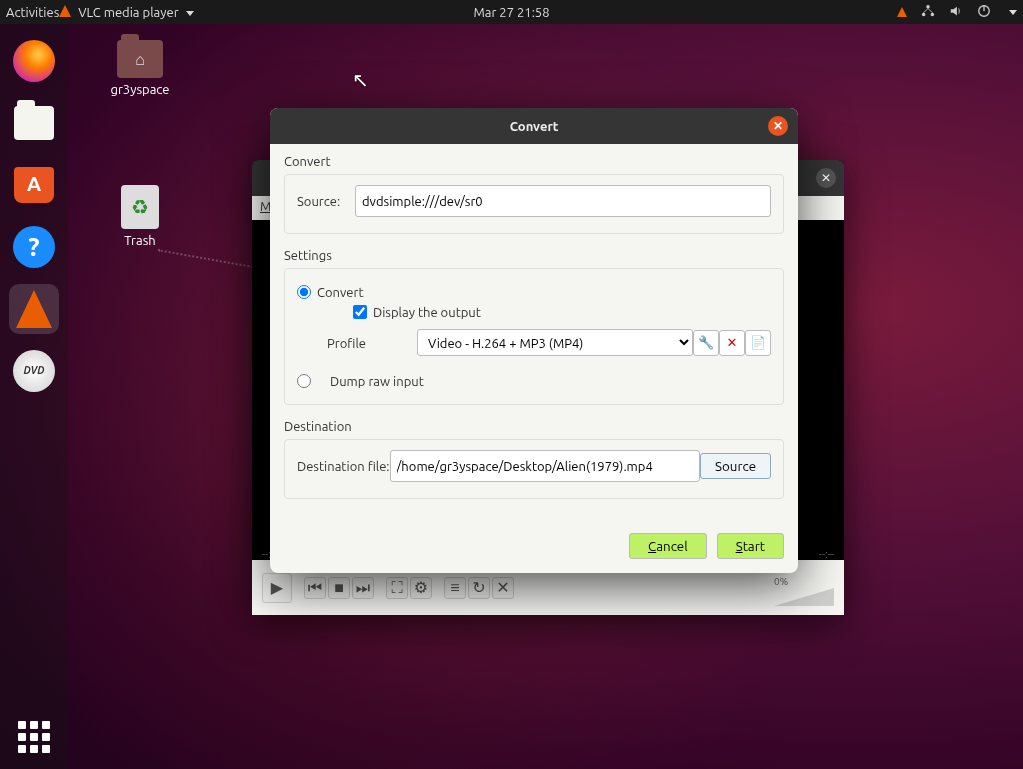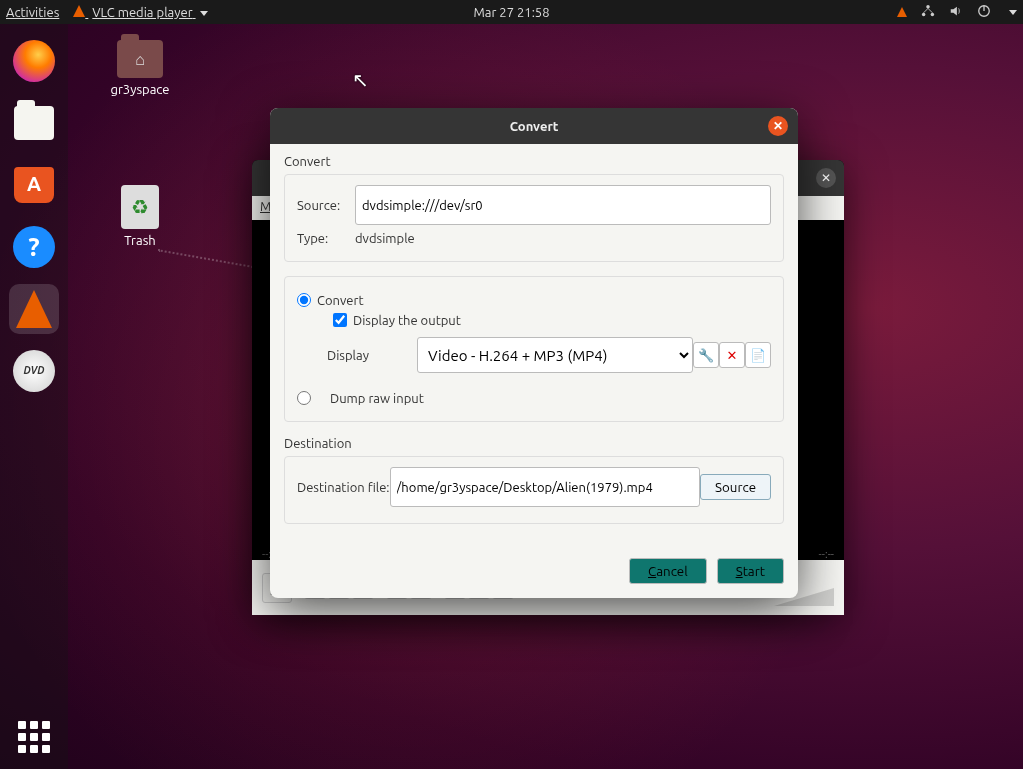--- a/index.html
+++ b/index.html
@@ -6,21 +6,21 @@
   body { width: 1023px; height: 769px; overflow: hidden; position: relative; background: #2c001e; }
 
   
   .wallpaper { position:absolute; inset:0; background: radial-gradient(ellipse 120% 90% at 85% 40%, #7a1b3c 0%, #551038 35%, #320326 70%, #1f021a 100%); }
   .wallpaper::before{content:"";position:absolute;inset:0;background:
     radial-gradient(circle at 40% 55%, rgba(255,80,50,.15) 0%, transparent 60%);}
   .dotline{position:absolute;left:150px;top:280px;width:360px;height:60px;border-top:2px dotted rgba(255,255,255,.25);transform:rotate(10deg);}
 
   
   .topbar { position:absolute; top:0; left:0; right:0; height:24px; background:#1a1a1a; color:#ddd; display:flex; align-items:center; font-size:13px; padding:0 6px; }
-  .topbar .left{display:flex;align-items:center;gap:14px;text-decoration:underline;}
+  .topbar .left{display:flex;align-items:center;}
   .topbar .cone{display:inline-block;width:0;height:0;border-left:6px solid transparent;border-right:6px solid transparent;border-bottom:12px solid #e85e00;}
   .topbar .center{position:absolute;left:50%;transform:translateX(-50%);}
   .topbar .right{margin-left:auto;display:flex;align-items:center;gap:14px;}
   .topbar .sys-icon{width:14px;height:14px;display:inline-block;}
   .caret-down{display:inline-block;width:0;height:0;border-left:4px solid transparent;border-right:4px solid transparent;border-top:5px solid #ddd;margin-left:4px;vertical-align:middle;}
 
   
   .dock { position:absolute; left:0; top:24px; bottom:0; width:68px; background:rgba(20,20,20,.35); display:flex; flex-direction:column; align-items:center; padding-top:12px; gap:12px; }
   .dock-item{width:50px;height:50px;border-radius:10px;display:flex;align-items:center;justify-content:center;}
   .dock-item.active{background:rgba(255,255,255,.15);}
@@ -60,30 +60,30 @@
 
   
   .dialog{position:absolute;left:270px;top:108px;width:528px;background:#f5f5f2;border-radius:8px;box-shadow:0 12px 50px rgba(0,0,0,.7);font-size:13px;color:#333;}
   .dialog .dlg-title{height:36px;background:#353535;color:#eee;border-radius:8px 8px 0 0;display:flex;align-items:center;justify-content:center;font-weight:600;position:relative;}
   .dlg-close{position:absolute;right:10px;top:8px;width:20px;height:20px;border-radius:50%;background:#e95420;color:#fff;font-size:12px;line-height:20px;text-align:center;}
   .dlg-body{padding:10px 14px 12px;}
   .section-label{font-size:13px;color:#333;margin-bottom:6px;}
   .inset{border:1px solid #ddd;border-radius:4px;padding:10px 12px;margin-bottom:14px;}
   .row{display:flex;align-items:center;gap:0;margin-bottom:6px;}
   .row label.k{min-width:58px;}
-  input[type=text]{flex:1;height:40px;border:1px solid #bbb;border-radius:3px;padding:0 6px;font-size:13px;background:#fff;}
+  input[type=text]{flex:1;height:32px;border:1px solid #bbb;border-radius:3px;padding:0 6px;font-size:13px;background:#fff;}
   .radio,.check{display:flex;align-items:center;gap:6px;margin:6px 0;}
   .radio input,.check input{width:14px;height:14px;}
-  .indent{padding-left:36px;}
+  .indent{margin-left:20px;padding-left:36px;}
   .indent2{margin-left:30px;}
-  select{flex:1;height:36px;border:1px solid #bbb;border-radius:3px;background:#fff;padding:0 6px;font-size:15px;}
+  select{flex:1;height:27px;border:1px solid #bbb;border-radius:3px;background:#fff;padding:0 6px;font-size:13px;}
   .icon-btn{width:26px;height:26px;border:1px solid #bbb;border-radius:3px;background:#fff;display:flex;align-items:center;justify-content:center;}
   .browse-btn{height:26px;padding:0 14px;border:1px solid #8ab;border-radius:3px;background:#eef4f8;}
   .dlg-buttons{display:flex;justify-content:flex-end;gap:10px;padding:8px 14px 14px;}
-  .btn{height:26px;padding:0 18px;border:1px solid #bbb;border-radius:3px;background:#0f766e;}
+  .btn{height:26px;padding:0 18px;border:1px solid #bbb;border-radius:3px;background:#bef264;}
   .btn u{text-decoration:underline;}
 
   
   .cursor{position:absolute;left:352px;top:68px;font-size:20px;color:#fff;pointer-events:none;filter:drop-shadow(0 0 1px #000);}
 </style>
 </head>
 <body>
 
 <div class="wallpaper"></div>
 <div class="dotline"></div>
@@ -203,37 +203,34 @@
     <span>Convert</span>
     <span class="dlg-close">✕</span>
   </div>
   <div class="dlg-body">
     <div class="section-label">Convert</div>
     <div class="inset">
       <div class="row">
         <label class="k">Source:</label>
         <input type="text" value="dvdsimple:///dev/sr0" style="">
       </div>
-      <div class="row">
-        <label class="k">Type:</label>
-        <span>dvdsimple</span>
-      </div>
-    </div>
-
+    </div>
+
+    <div class="section-label">Settings</div>
     <div class="inset">
       <label class="radio">
         <input type="radio" checked="" style="">
         <span>Convert</span>
       </label>
       <label class="check indent">
         <input type="checkbox" checked="" style="">
         <span>Display the output</span>
       </label>
       <div class="row indent2" style="margin-top:10px;">
-        <label style="min-width:90px;">Display</label>
+        <label style="min-width:90px;">Profile</label>
         <select>
           <option>Video - H.264 + MP3 (MP4)</option>
         </select>
         <div class="icon-btn">
             <span>🔧</span>
           </div>
         <div class="icon-btn">
             <span style="color:#d00;">✕</span>
           </div>
         <div class="icon-btn">

